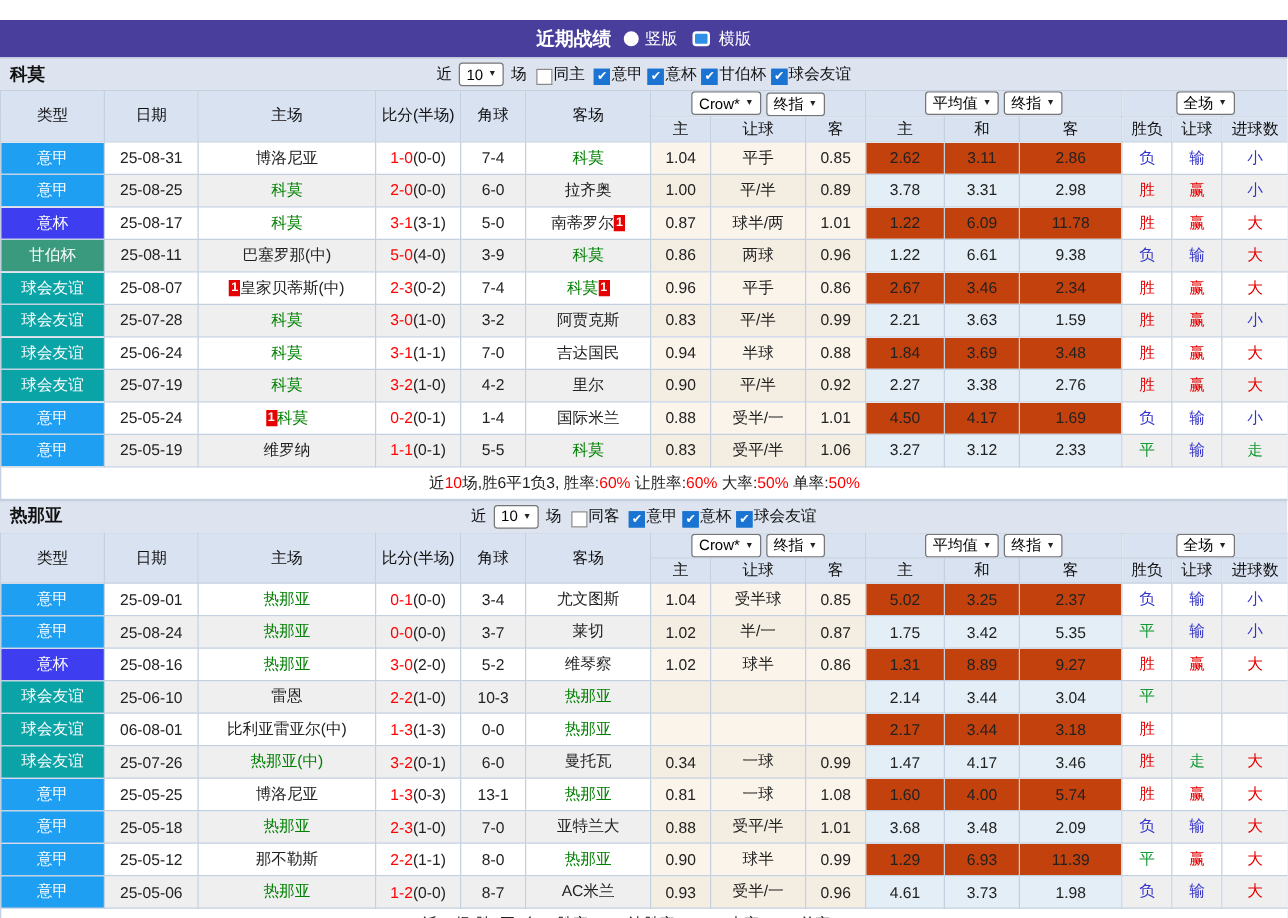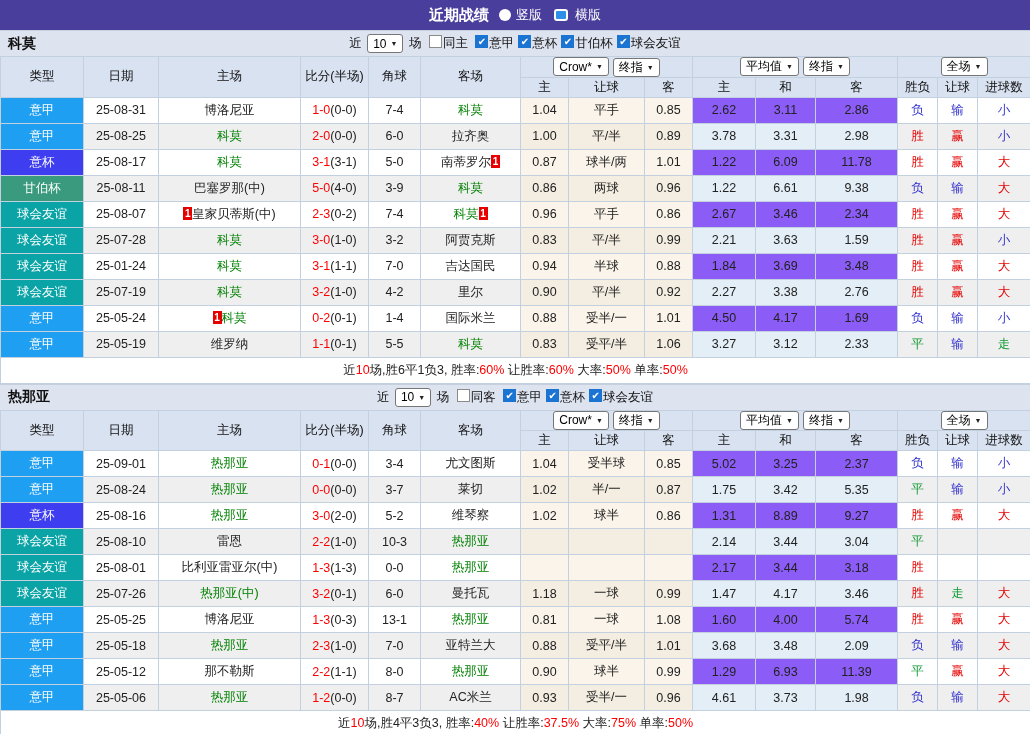--- a/index.html
+++ b/index.html
@@ -5,38 +5,38 @@
   * { box-sizing: border-box; }
   html,body { margin:0; padding:0; }
   body {
     width:1030px; background:#fff;
     font-family:"Liberation Sans","DejaVu Sans",sans-serif;
     color:#222; font-size:12px;
   }
   
   .titlebar{
     height:30px; background:#4a3e9d; color:#fff;
-    display:flex; align-items:center; justify-content:center; gap:10px;
+    display:flex; align-items:center; justify-content:center; gap:10px;margin-top:16px;
   }
   .titlebar .title{ font-weight:bold; font-size:15px; }
   .rlabel{ display:inline-flex; align-items:center; gap:5px; font-size:13px; cursor:pointer; }
   .radio{ width:12px; height:12px; border-radius:50%; background:#fff; display:inline-block; }
   .radio.sel{ width:12px; height:12px; border:2px solid #fff; background:#2f8fe8; }
   
   .teambar{
     position:relative; height:26px; background:#dde3ef;
     display:flex; align-items:center; border-top:1px solid #c5cfde;
   }
   .tname{ padding-left:8px; font-weight:bold; font-size:14px; color:#111; }
   .filters{
     position:absolute; left:0; right:0; text-align:center;
     font-size:12.5px; color:#111;
   }
   .filters > *{ vertical-align:middle; }
-  .cbl{ display:inline-flex; align-items:flex-start; cursor:pointer; }
+  .cbl{ display:inline-flex; align-items:flex-end; cursor:pointer; }
   .cb{
     display:inline-block; width:13px; height:13px; background:#fff;
     border:1px solid #8b8b8b; font-size:10px; line-height:12px;
     text-align:center; color:#fff; margin:0 1px 0 4px;
   }
   .cb.checked{ background:#1b74d2; border-color:#1b74d2; }
   
   .sel{
     display:inline-flex; align-items:center; gap:4px;
     border:1px solid #767676; border-radius:3px; background:#fff;
@@ -50,21 +50,21 @@
     border:1px solid #c3d0e0; text-align:center; padding:0;
     overflow:hidden; white-space:nowrap;
   }
   thead th{ background:#d9e2f1; font-weight:normal; height:20px; font-size:12.5px; color:#111; }
   thead th.grp{ height:20px; }
   tbody td{ height:26px; font-size:12.5px; }
   tr.odd  td{ background:#fff; }
   tr.even td{ background:#efefef; }
   tr.odd  td.odds{ background:#fbf4ea; }
   tr.even td.odds{ background:#f4ede1; }
-  tr.odd  td.avg { background:#8b5cf6; }
+  tr.odd  td.avg { background:#c2410c; }
   tr.even td.avg { background:#e3eef6; }
   td.lg{ color:#fff; }
   .tg{ color:#008000; }
   .sc{ color:#ff0000; }
   .rr{ color:#e60000; }
   .rb{ color:#3333cc; }
   .rg{ color:#119933; }
   .b1{
     display:inline-block; background:#e60000; color:#fff; font-weight:bold;
     font-size:10px; width:9px; height:13px; line-height:13px; text-align:center;
@@ -270,21 +270,21 @@
       <td class="odds">0.99</td>
       <td class="avg">2.21</td>
       <td class="avg">3.63</td>
       <td class="avg">1.59</td>
       <td><span class="rr">胜</span></td>
       <td><span class="rr">赢</span></td>
       <td><span class="rb">小</span></td>
     </tr>
         <tr class="odd">
       <td class="lg" style="background:#0aa3a6">球会友谊</td>
-      <td>25-01-24</td>
+      <td>25-06-24</td>
       <td><span class="tg">科莫</span></td>
       <td><span class="sc">3-1</span><span>(1-1)</span></td>
       <td>7-0</td>
       <td><span class="">吉达国民</span></td>
       <td class="odds">0.94</td>
       <td class="odds">半球</td>
       <td class="odds">0.88</td>
       <td class="avg">1.84</td>
       <td class="avg">3.69</td>
       <td class="avg">3.48</td>
@@ -475,38 +475,38 @@
       <td class="odds">0.86</td>
       <td class="avg">1.31</td>
       <td class="avg">8.89</td>
       <td class="avg">9.27</td>
       <td><span class="rr">胜</span></td>
       <td><span class="rr">赢</span></td>
       <td><span class="rr">大</span></td>
     </tr>
         <tr class="even">
       <td class="lg" style="background:#0aa3a6">球会友谊</td>
-      <td>25-08-10</td>
+      <td>25-06-10</td>
       <td><span class="">雷恩</span></td>
       <td><span class="sc">2-2</span><span>(1-0)</span></td>
       <td>10-3</td>
       <td><span class="tg">热那亚</span></td>
       <td class="odds"></td>
       <td class="odds"></td>
       <td class="odds"></td>
       <td class="avg">2.14</td>
       <td class="avg">3.44</td>
       <td class="avg">3.04</td>
       <td><span class="rg">平</span></td>
       <td><span class=""></span></td>
       <td><span class=""></span></td>
     </tr>
         <tr class="odd">
       <td class="lg" style="background:#0aa3a6">球会友谊</td>
-      <td>25-08-01</td>
+      <td>06-08-01</td>
       <td><span class="">比利亚雷亚尔(中)</span></td>
       <td><span class="sc">1-3</span><span>(1-3)</span></td>
       <td>0-0</td>
       <td><span class="tg">热那亚</span></td>
       <td class="odds"></td>
       <td class="odds"></td>
       <td class="odds"></td>
       <td class="avg">2.17</td>
       <td class="avg">3.44</td>
       <td class="avg">3.18</td>
@@ -514,21 +514,21 @@
       <td><span class=""></span></td>
       <td><span class=""></span></td>
     </tr>
         <tr class="even">
       <td class="lg" style="background:#0aa3a6">球会友谊</td>
       <td>25-07-26</td>
       <td><span class="tg">热那亚(中)</span></td>
       <td><span class="sc">3-2</span><span>(0-1)</span></td>
       <td>6-0</td>
       <td><span class="">曼托瓦</span></td>
-      <td class="odds">1.18</td>
+      <td class="odds">0.34</td>
       <td class="odds">一球</td>
       <td class="odds">0.99</td>
       <td class="avg">1.47</td>
       <td class="avg">4.17</td>
       <td class="avg">3.46</td>
       <td><span class="rr">胜</span></td>
       <td><span class="rg">走</span></td>
       <td><span class="rr">大</span></td>
     </tr>
         <tr class="odd">

